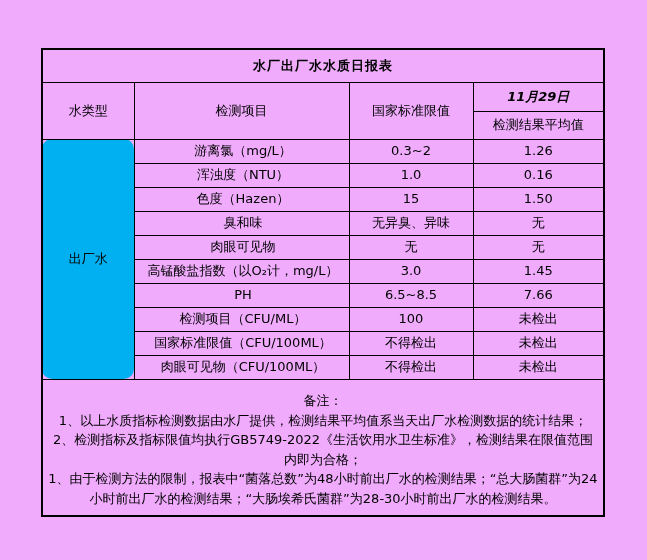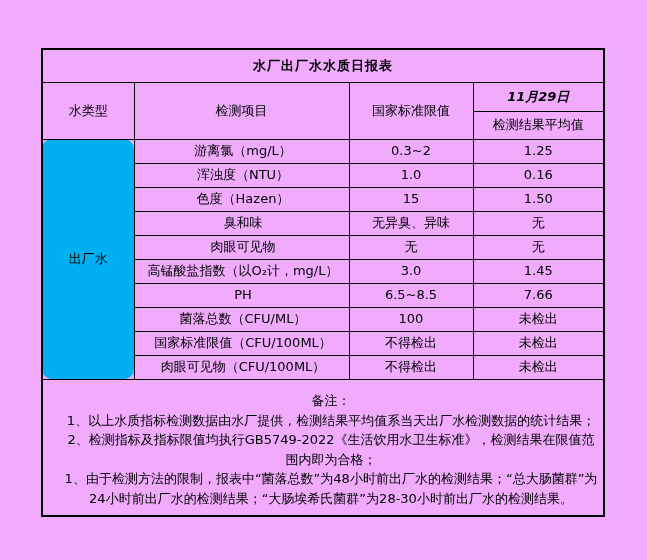--- a/index.html
+++ b/index.html
@@ -46,21 +46,21 @@
     padding-left: 3px;
     margin-top: 44px;
   }
   td.watertype-cell {
     font-size: 13px;
   }
   td.notes-cell {
     height: 137px;
     text-align: left;
     vertical-align: top;
-    padding: 5px 4px 0 20px;
+    padding: 5px 4px 0 4px;
   }
   .note-line {
     font-size: 13px;
     line-height: 19.5px;
   }
 </style>
 </head>
 <body>
 
 <div class="canvas">
@@ -84,21 +84,21 @@
       <td class="date-cell">11月29日</td>
     </tr>
     <tr class="hdr-bottom">
       <td>检测结果平均值</td>
     </tr>
 
     <tr class="data-row">
       <td rowspan="10" class="watertype-cell" style="background:#00B0F0;border-radius:10px;">出厂水</td>
       <td class="item-cell">游离氯（mg/L）</td>
       <td>0.3~2</td>
-      <td>1.25</td>
+      <td>1.26</td>
     </tr>
     <tr class="data-row">
       <td class="item-cell">浑浊度（NTU）</td>
       <td>1.0</td>
       <td>0.16</td>
     </tr>
     <tr class="data-row">
       <td class="item-cell">色度（Hazen）</td>
       <td>15</td>
       <td>1.50</td>
@@ -117,21 +117,21 @@
       <td class="item-cell">高锰酸盐指数（以O₂计，mg/L）</td>
       <td>3.0</td>
       <td>1.45</td>
     </tr>
     <tr class="data-row">
       <td class="item-cell">PH</td>
       <td>6.5~8.5</td>
       <td>7.66</td>
     </tr>
     <tr class="data-row">
-      <td class="item-cell">菌落总数（CFU/ML）</td>
+      <td class="item-cell">检测项目（CFU/ML）</td>
       <td>100</td>
       <td>未检出</td>
     </tr>
     <tr class="data-row">
       <td class="item-cell">国家标准限值（CFU/100ML）</td>
       <td>不得检出</td>
       <td>未检出</td>
     </tr>
     <tr class="data-row">
       <td class="item-cell">肉眼可见物（CFU/100ML）</td>

